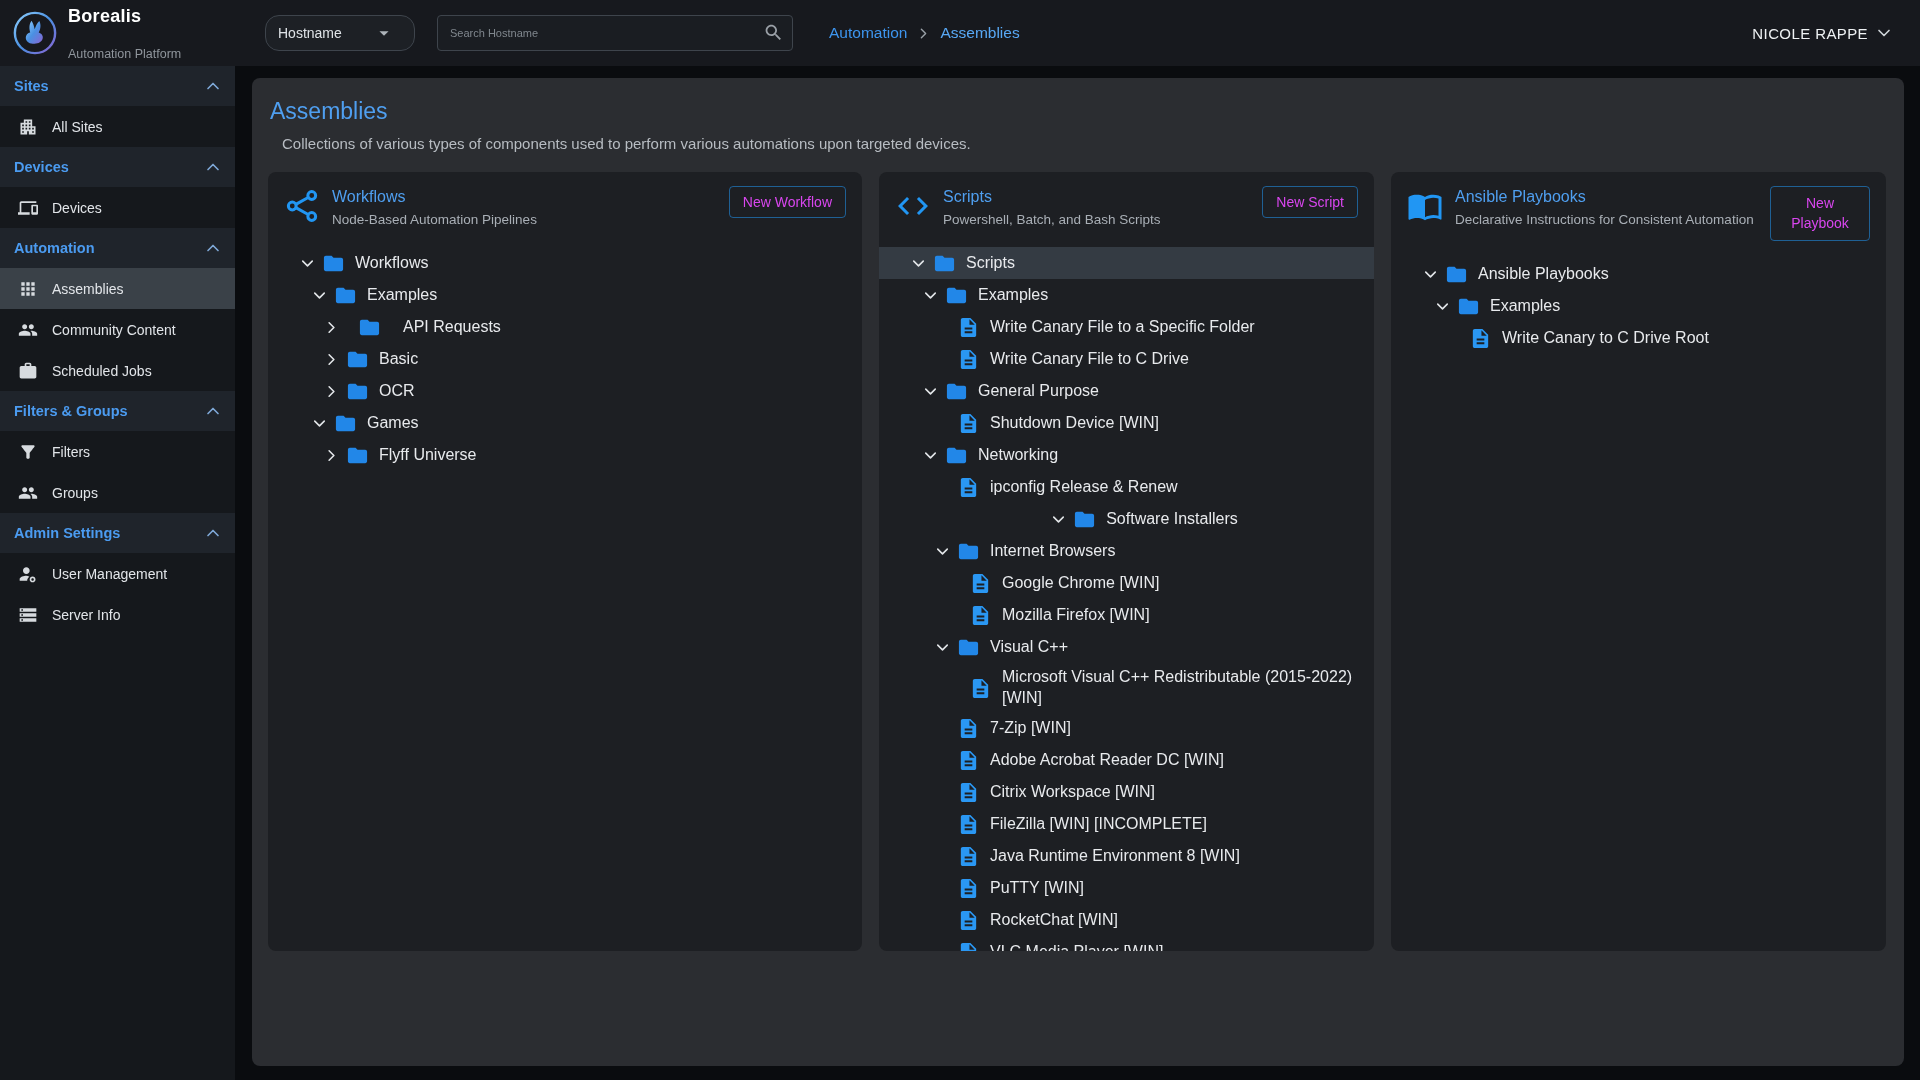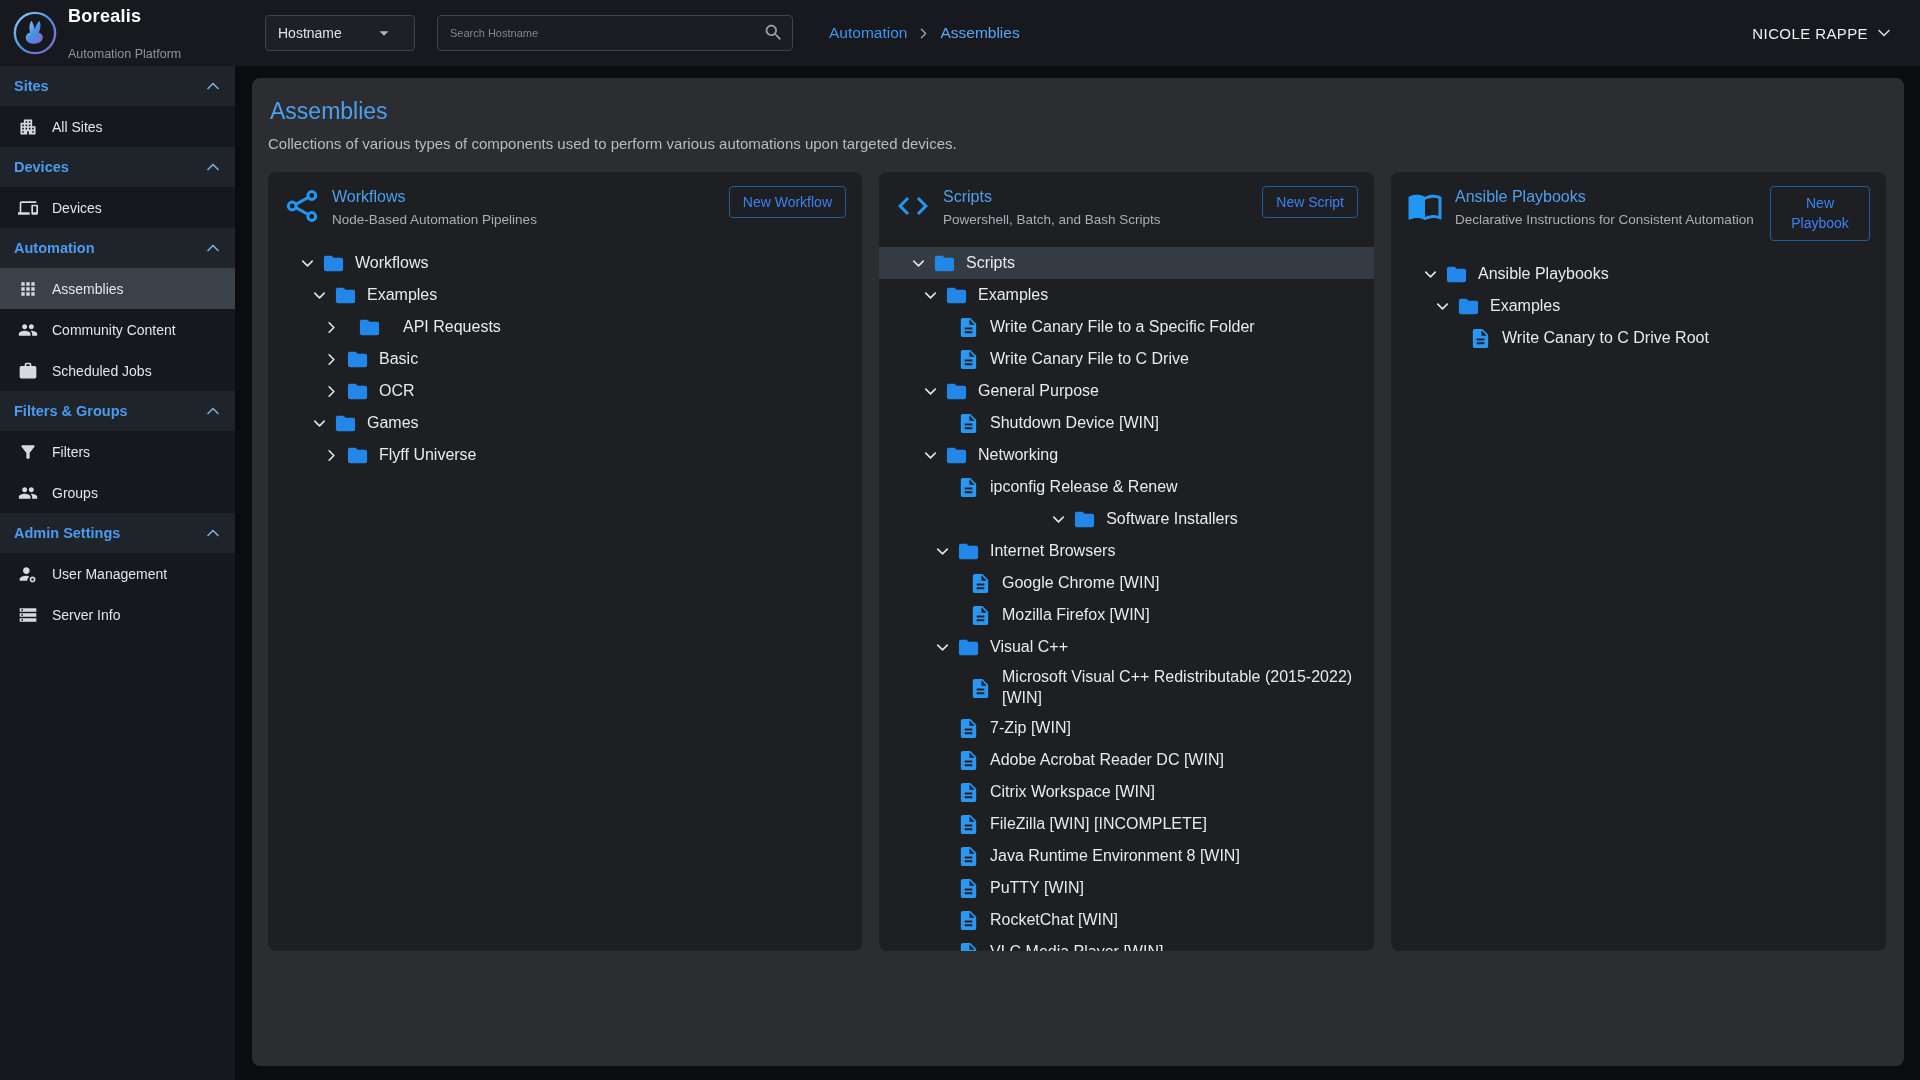--- a/index.html
+++ b/index.html
@@ -7,21 +7,21 @@
   body{width:1920px;height:1080px;background:#0a0c0f;font-family:"Liberation Sans",sans-serif;color:#e8eaed;overflow:hidden;position:relative}
   .ic{display:inline-flex;flex:0 0 auto}
   .ic svg{display:block;width:100%;height:100%}
 
   
   .topbar{position:absolute;top:0;left:0;width:1920px;height:66px;background:#17191e;display:flex;align-items:center;z-index:10}
   .brand{width:235px;flex:0 0 235px;display:flex;align-items:center;gap:10px;padding-left:12px}
   .logo{width:46px;height:46px}
   .brand-name{font-size:18px;font-weight:bold;color:#ffffff;letter-spacing:.3px}
   .brand-sub{font-size:12.5px;color:#8f959c;margin-top:20px}
-  .host-select{margin-left:30px;width:150px;height:36px;border:1px solid #3e444c;border-radius:4px;background:#1d2025;display:flex;align-items:center;justify-content:space-between;padding:0 19px 0 12px;font-size:14px;color:#dfe3e7;cursor:pointer}
+  .host-select{margin-left:30px;width:150px;height:36px;border:1px solid #3e444c;border-radius:14px;background:#1d2025;display:flex;align-items:center;justify-content:space-between;padding:0 19px 0 12px;font-size:14px;color:#dfe3e7;cursor:pointer}
   .host-caret{width:22px;height:22px;color:#aeb4ba}
   .search-box{margin-left:22px;position:relative;width:356px;height:36px}
   .search-input{width:100%;height:100%;background:#1a1d22;border:1px solid #3e444c;border-radius:4px;color:#dfe3e7;font-size:11px;padding:0 38px 0 12px;font-family:inherit;outline:none}
   .search-input::placeholder{color:#80878e}
   .search-icon{position:absolute;right:9px;top:7px;width:21px;height:21px;color:#9aa0a7}
   .breadcrumb{margin-left:36px;display:flex;align-items:center;gap:8px;font-size:15.5px}
   .crumb{color:#3d95ef;text-decoration:none;cursor:pointer}
   .crumb.current{color:#58a8f5}
   .crumb-sep{width:17px;height:17px;color:#99a0a7}
   .spacer{flex:1}
@@ -34,32 +34,32 @@
   .sb-header-label{color:#4b9bf0;font-size:14.5px;font-weight:600}
   .sb-chev{width:20px;height:20px;color:#7fa9d8}
   .sb-item{height:41px;display:flex;align-items:center;gap:14px;padding-left:18px;cursor:pointer;font-size:14px;color:#e2e5e9}
   .sb-item.selected{background:#3a4148}
   .sb-ic{width:20px;height:20px;color:#d7dbdf}
 
   
   .main{position:absolute;top:66px;left:235px;width:1685px;height:1014px}
   .panel{margin:12px 16px 0 17px;width:1652px;height:988px;background:#2b2d31;border-radius:8px;padding:18px 16px;overflow:hidden}
   .page-title{font-size:23px;font-weight:400;color:#4f9ff0;margin:2px 0 10px 2px}
-  .page-subtitle{font-size:15px;color:#b7bcc2;margin:0 0 20px 0}
+  .page-subtitle{font-size:15px;color:#b7bcc2;margin:0 0 20px 14px}
   .cards{display:flex;gap:17px;align-items:stretch}
   .card{background:#1d1f23;border-radius:8px;padding:14px 16px;height:779px;overflow:hidden}
   .card-workflows{width:594px;flex:0 0 594px}
   .card-scripts{width:495px;flex:0 0 495px}
   .card-playbooks{width:495px;flex:0 0 495px}
   .card-head{display:flex;align-items:flex-start;gap:12px}
   .card-icon{width:36px;height:36px;color:#2196f3;margin-top:2px}
   .card-titles{flex:1;padding-top:2px}
   .card-title{color:#4f9ff0;font-size:16px}
   .card-sub{color:#a9afb6;font-size:13.5px;margin-top:5px;line-height:1.35}
-  .card-btn{background:transparent;border:1px solid rgba(33,150,243,.55);color:#3b82f6;border-radius:4px;font-size:14px;padding:7px 13px;cursor:pointer;font-family:inherit;white-space:nowrap}
+  .card-btn{background:transparent;border:1px solid rgba(33,150,243,.55);color:#d946ef;border-radius:4px;font-size:14px;padding:7px 13px;cursor:pointer;font-family:inherit;white-space:nowrap}
   .card-playbooks .card-btn{white-space:normal;width:100px;line-height:1.45;padding:6px 10px;text-align:center}
 
   
   .tree{margin-top:18px}
   .tree-row{display:flex;align-items:center;min-height:32px;margin:0 -16px;cursor:pointer;font-size:16px;color:#e8eaed}
   .tree-row.selected{background:#343b43}
   .chev-slot{width:30px;flex:0 0 30px;display:flex;align-items:center;justify-content:center}
   .chev-slot .ic{width:19px;height:19px;color:#e3e6e9}
   .node-ic{width:23px;height:23px;margin-right:10px}
   .folder-color{color:#2287e8}

